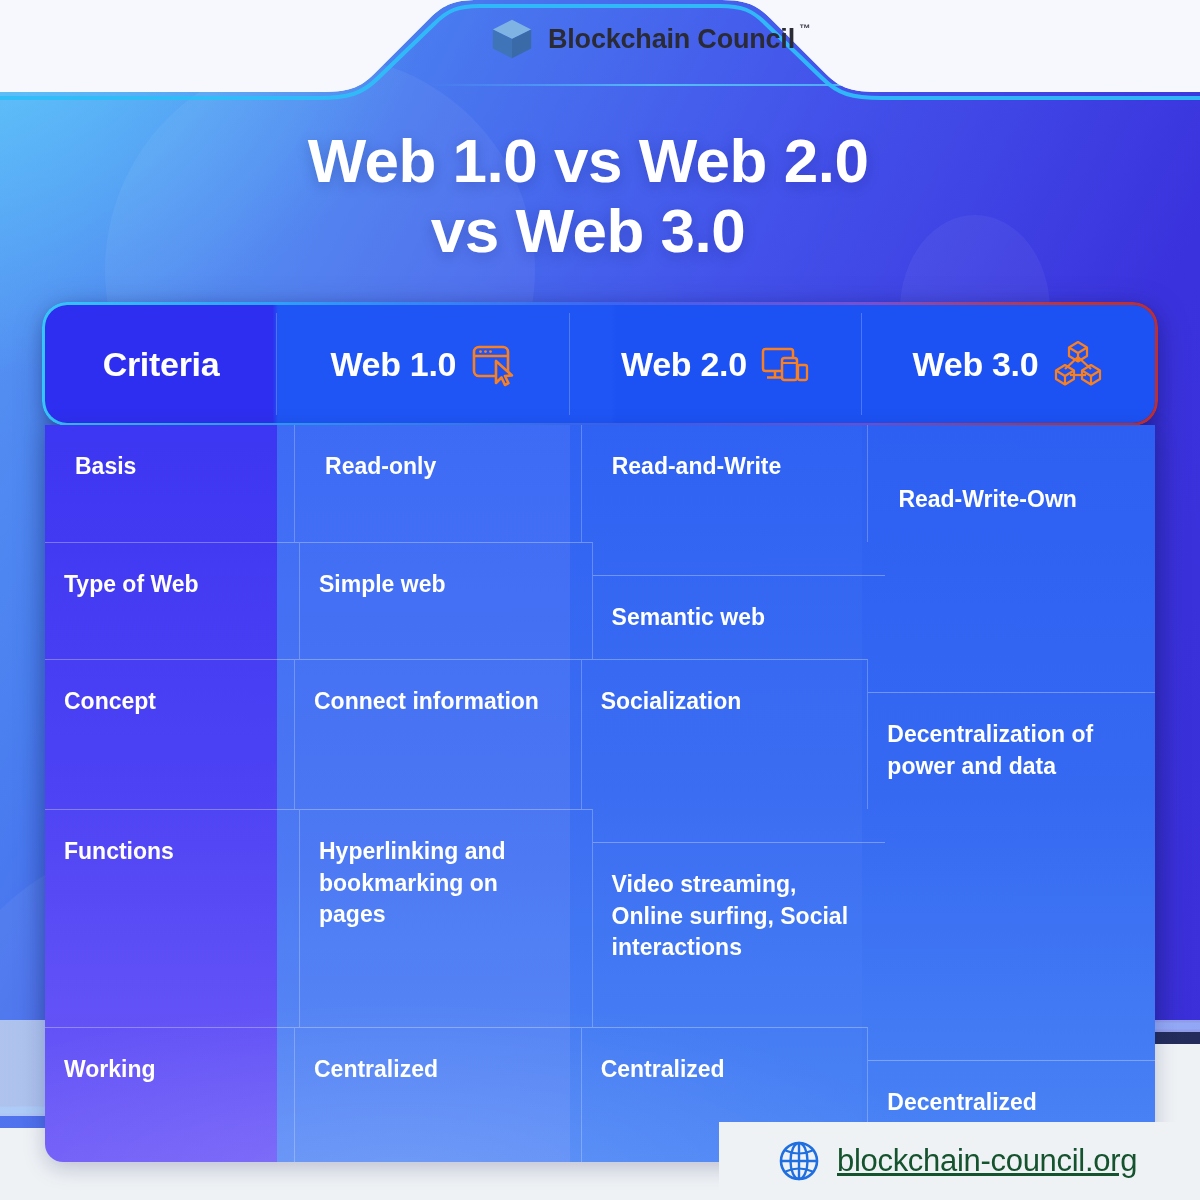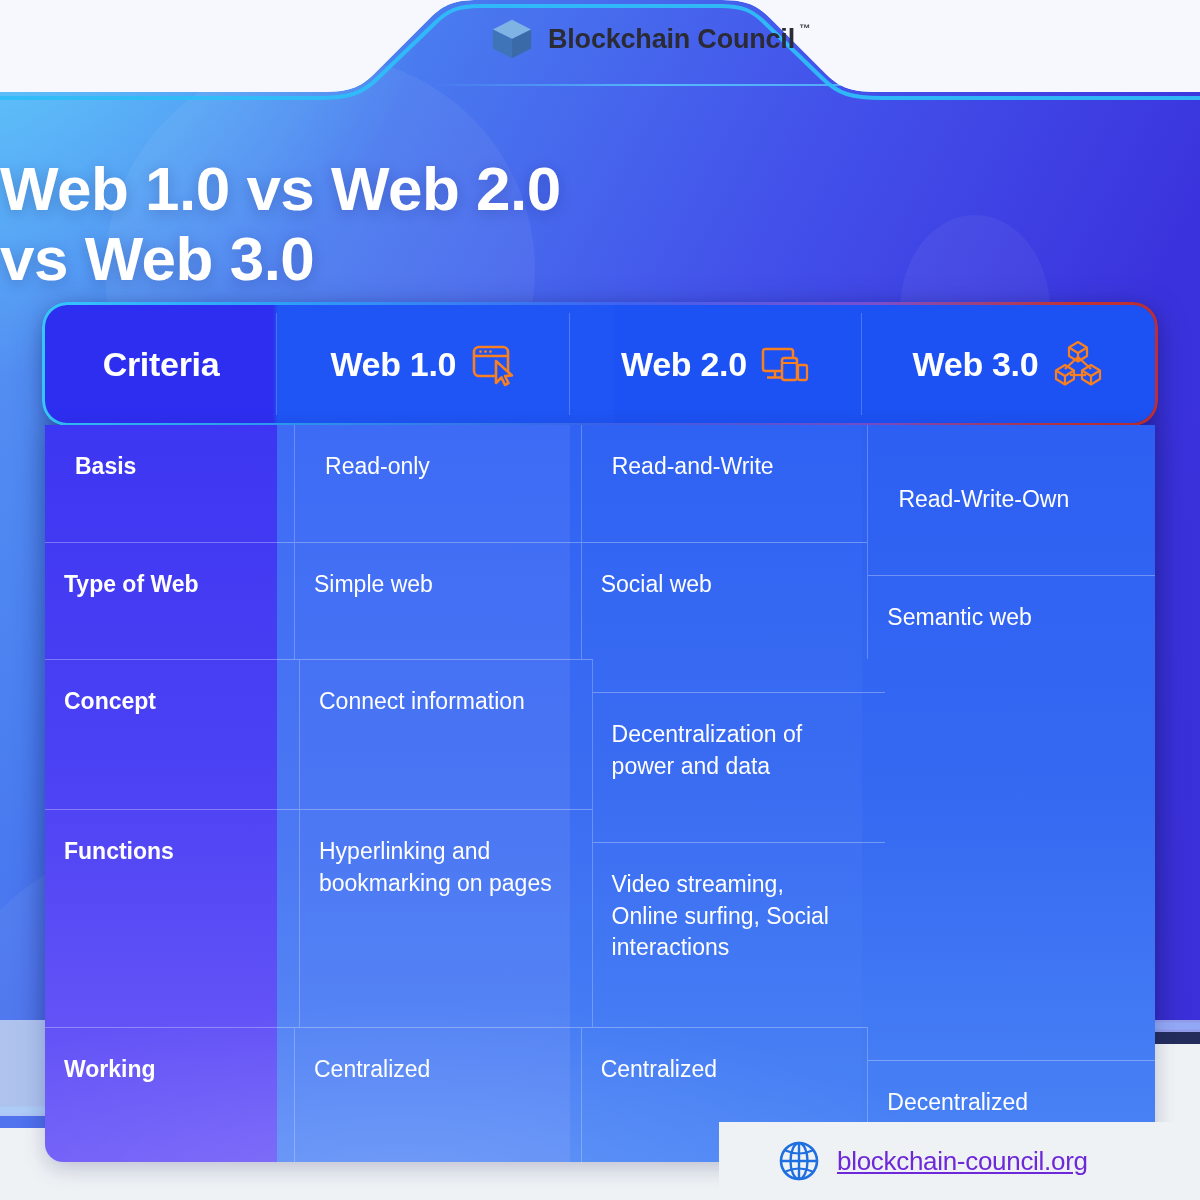--- a/index.html
+++ b/index.html
@@ -45,24 +45,23 @@
     position:relative; white-space:nowrap;
   }
   .logo-tm {
     position:absolute; top:-2px; right:-15px;
     font-size:11px; font-weight:600; color:#3a3a46;
   }
 
   
   .title {
     position:absolute; z-index:4; left:0; top:126px; width:1176px;
-    color:#fff; font-weight:bold;
+    text-align:center; color:#fff; font-weight:bold;
     font-size:62px; line-height:1.13; letter-spacing:-0.5px;
     text-shadow:0 3px 14px rgba(20,20,90,0.22);
-    margin-top:28px;
   }
   .title .l2 { display:block; }
 
   
   .table-shadow {
     position:absolute; z-index:2; left:48px; top:312px;
     width:1108px; height:800px; border-radius:22px;
     background:rgba(12,18,70,0.38); filter:blur(16px);
   }
   .table {
@@ -105,21 +104,21 @@
     padding:26px 30px;
     color:#fff; font-size:23px; line-height:1.38; font-weight:bold;
     position:relative;
     border-right:1px solid rgba(255,255,255,.24);
   }
   .cell:last-child { border-right:none;margin-top:33px; }
   .cell.crit {
     width:255px; font-size:23px; font-weight:bold;
     background:transparent;
   }
-  .cell.v { width:292.6px; font-weight:normal; }
+  .cell.v { width:292.6px; font-weight:bold; }
 
   
   .colbg { position:absolute; top:0; bottom:0; z-index:0; }
   .cb1 { left:0; width:232px; background:linear-gradient(180deg,#3d36f2 0%,#4b41f4 45%,#6f5cf8 100%); }
   .cb2 { left:232px; width:292.6px; background:linear-gradient(180deg,#3d6bf5 0%,#4a76f3 50%,#5b8cf6 100%); }
   .cb3 { left:524.6px; width:292.6px; background:linear-gradient(180deg,#2f62f3 0%,#3b6df2 50%,#4b85f5 100%); }
   .cb4 { left:817.2px; width:292.8px; background:linear-gradient(180deg,#2d5ff2 0%,#3569f2 50%,#4a84f5 100%); }
   .rows-layer { position:relative; z-index:1; }
   .sheen {
     position:absolute; z-index:0; left:0; right:0; bottom:0; height:260px;
@@ -129,21 +128,21 @@
 
   
   #bottomart { position:absolute; left:0; bottom:0; width:1200px; height:180px; z-index:2; }
   .footer-pill {
     position:absolute; z-index:6; right:0; bottom:0;
     height:78px; width:481px;
     background:#eff2f5;
     display:flex; align-items:center; gap:16px;
     padding-left:58px;
   }
-  .footer-url { font-size:26px; color:#6d28d9; letter-spacing:-0.3px; font-weight:400; }
+  .footer-url { font-size:31px; color:#14532d; letter-spacing:-0.3px; font-weight:400; }
 </style>
 </head>
 <body>
 
 <div id="bg">
   <div class="bg-base"></div>
   <div class="blob blob-a"></div>
   <div class="blob blob-b"></div>
   <div class="blob blob-c"></div>
   <div class="streak"></div>
@@ -241,26 +240,26 @@
     <div class="rows-layer">
       <div class="trow" style="min-height:105px">
         <div class="cell crit">Basis</div>
         <div class="cell v">Read-only</div>
         <div class="cell v">Read-and-Write</div>
         <div class="cell v">Read-Write-Own</div>
       </div>
       <div class="trow" style="min-height:105px">
         <div class="cell crit">Type of Web</div>
         <div class="cell v">Simple web</div>
-        <div class="cell v">Social web</div>
         <div class="cell v">Semantic web</div>
       </div>
       <div class="trow" style="min-height:115px">
         <div class="cell crit">Concept</div>
         <div class="cell v">Connect information</div>
+        <div class="cell v">Socialization</div>
         <div class="cell v">Decentralization of power and data</div>
       </div>
       <div class="trow" style="min-height:218px">
         <div class="cell crit">Functions</div>
         <div class="cell v">Hyperlinking and bookmarking on pages</div>
         <div class="cell v">Video streaming, Online surfing, Social interactions</div>
       </div>
       <div class="trow" style="min-height:135px">
         <div class="cell crit">Working</div>
         <div class="cell v">Centralized</div>

